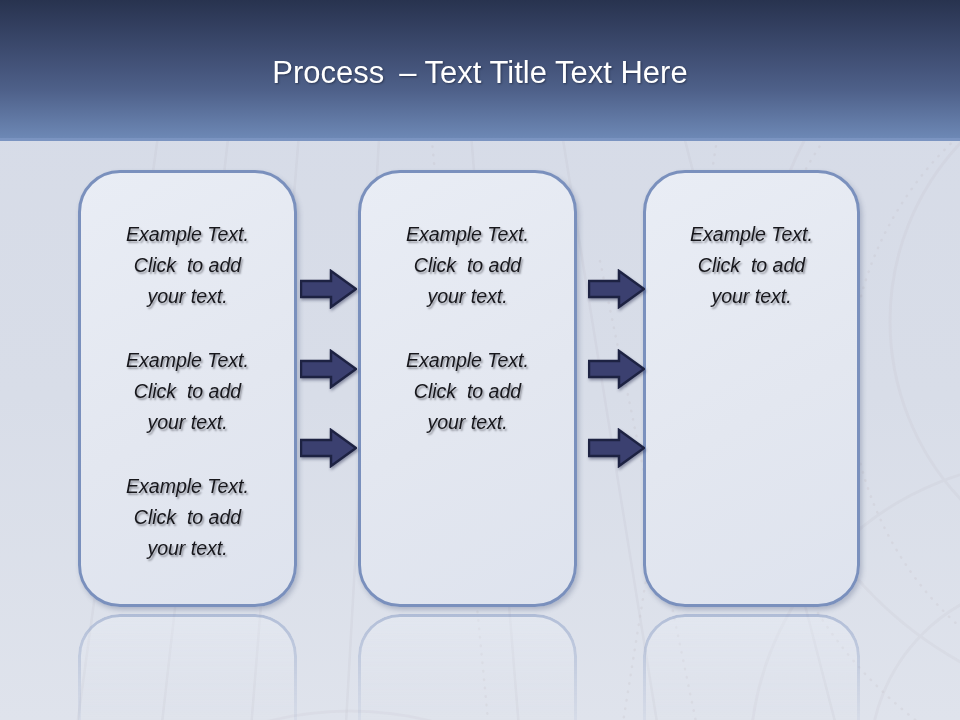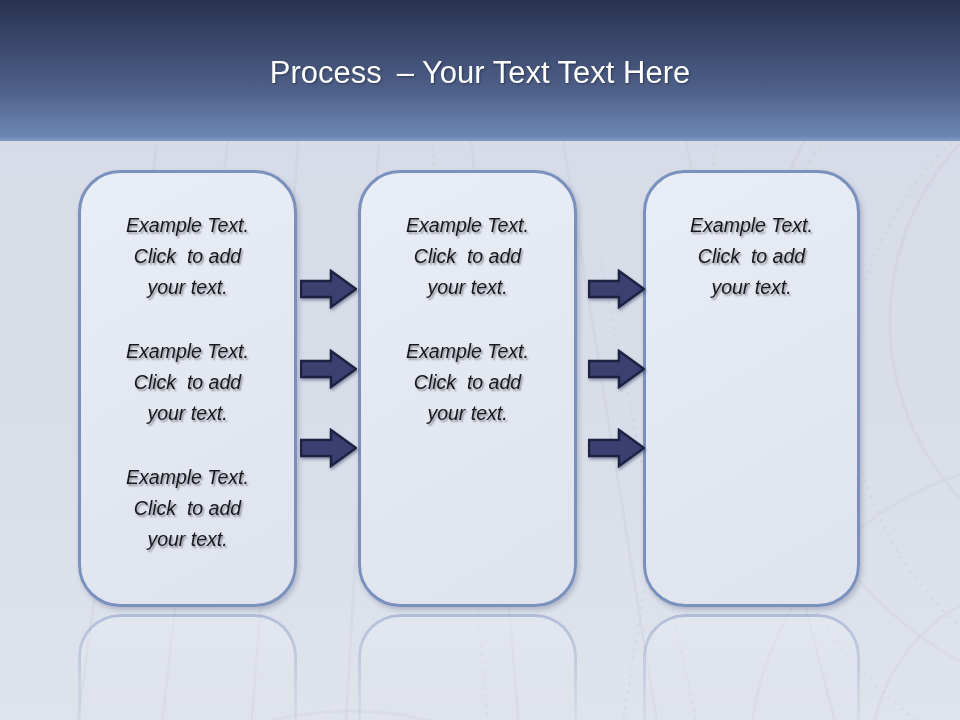--- a/index.html
+++ b/index.html
@@ -55,21 +55,21 @@
     border: 3px solid #7a90bd;
     border-radius: 42px;
     box-shadow: 2px 3px 5px rgba(70, 82, 120, 0.30);
     padding-top: 37px;
     text-align: center;
   }
   #box1 { left: 78px; }
   #box2 { left: 358px; }
   #box3 { left: 643px; width: 217px; }
   .pbox p {
-    margin: 0 6px 33px 6px;
+    margin: 9px 6px 33px 6px;
     font-style: italic;
     font-size: 19.5px;
     line-height: 31px;
     color: #17171c;
     text-shadow: 1.5px 2px 2px rgba(20,20,30,0.40);
     white-space: pre-wrap;
   }
   
   .arrow {
     position: absolute;
@@ -124,21 +124,21 @@
       <circle cx="1150" cy="180" r="260"></circle>
       <circle cx="1150" cy="180" r="390"></circle>
       <circle cx="1050" cy="620" r="180"></circle>
       <circle cx="1050" cy="620" r="300"></circle>
       <circle cx="350" cy="900" r="330"></circle>
     </g>
   </svg>
 
   <div id="header">
     <div id="title">
-      <span class="t-bold">Process</span><span class="t-rest">– Your Text Text Here</span>
+      <span class="t-bold">Process</span><span class="t-rest">– Text Title Text Here</span>
     </div>
   </div>
 
   <div id="box1" class="pbox">
     <p>Example Text.
 Click  to add
 your text.</p>
     <p>Example Text.
 Click  to add
 your text.</p>

